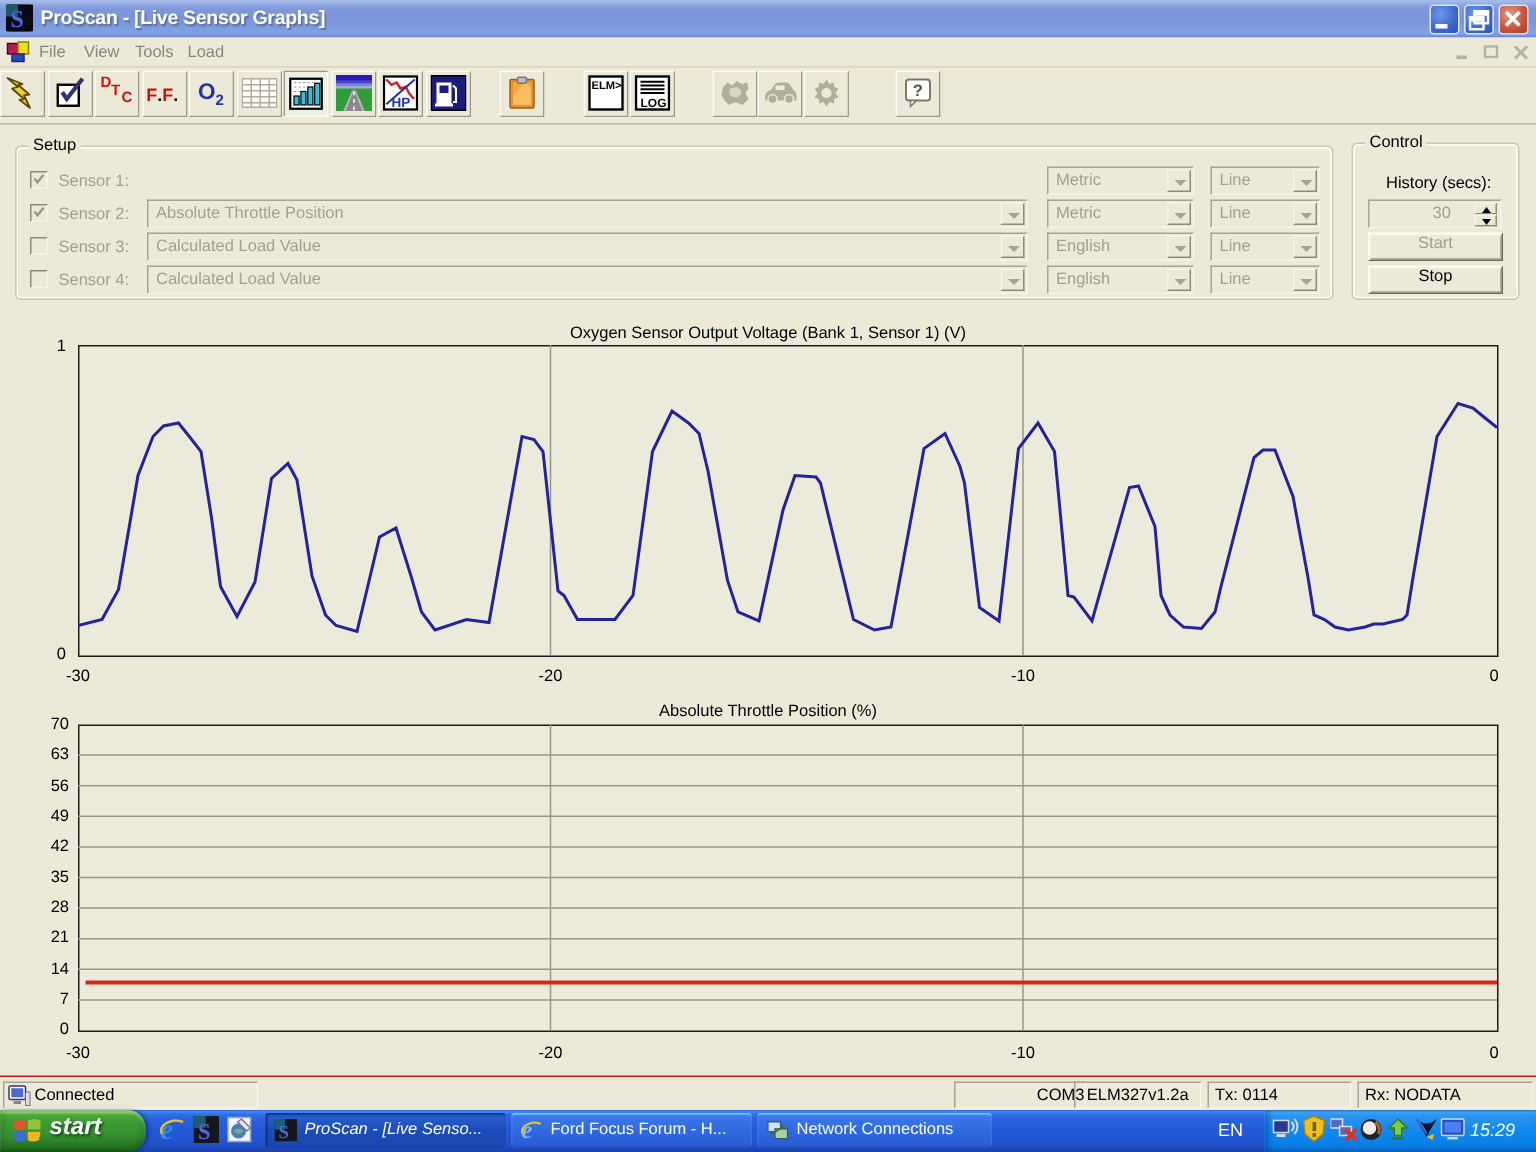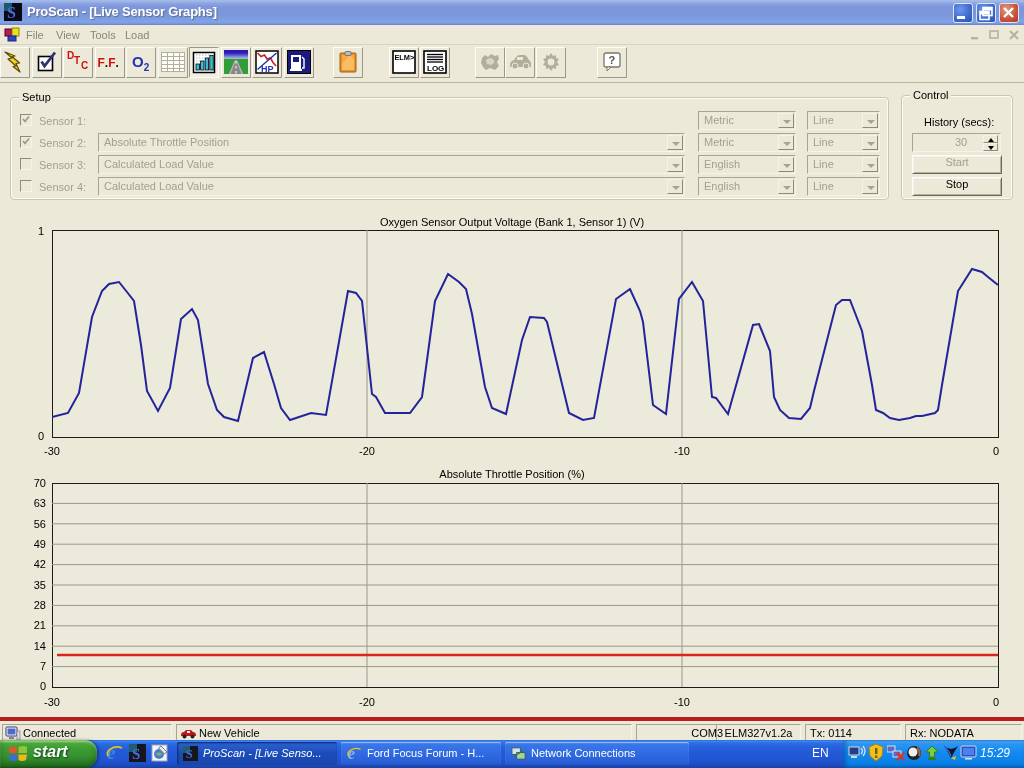--- a/index.html
+++ b/index.html
@@ -40,21 +40,21 @@
 .chk { position:absolute; width:12px; height:12px; background:#ece9d8; border:1px solid; border-color:#8f8b7c #f6f4ea #f6f4ea #8f8b7c; }
 .btn3d { position:absolute; background:#ece9d8; border:1px solid; border-color:#fdfcf8 #6c685c #6c685c #fdfcf8; box-shadow:inset 1px 1px 0 #f5f3e8, inset -1px -1px 0 #b5b1a0; text-align:center; }
 
 
 .plot { position:absolute; border:1px solid #1c1c1c; background:#eceadb; }
 .gtitle { position:absolute; width:100%; text-align:center; color:#000; font-size:11px; }
 .ylab { position:absolute; text-align:right; color:#000; }
 .xlab { position:absolute; color:#000; }
 
 
-#statusbar { left:0; top:717px; width:1024px; height:23px; background:#ece9d8; border-top:4px solid #b91c1c; }
+#statusbar { left:0; top:717px; width:1024px; height:23px; background:#ece9d8; border-top:1px solid #b91c1c; }
 .spanel { position:absolute; top:3px; height:18px; border:1px solid; border-color:#a8a494 #f6f4ea #f6f4ea #a8a494; color:#000; }
 
 
 #taskbar { left:0; top:740px; width:1024px; height:28px;
   background:linear-gradient(180deg,#245edb 0%,#3f8cf3 4%,#2f71e7 9%,#2863dd 22%,#245ad8 40%,#2258d6 60%,#1f4fc8 85%,#1941a5 100%); }
 .taskbtn { position:absolute; top:2px; height:23px; border-radius:2px; color:#fff; font-size:11px; }
 </style>
 </head>
 <body>
 
@@ -369,29 +369,20 @@
 <div class="abs" id="statusbar">
   <div class="spanel" style="left:2px; width:170px;">
       <svg style="position:absolute;left:2px;top:1px;" width="16" height="15" viewBox="0 0 16 15">
         <rect x="1" y="1" width="11" height="9" rx="1" fill="#fff" stroke="#336"></rect>
         <rect x="2.5" y="2.5" width="8" height="6" fill="#4a6ad0"></rect>
         <rect x="4" y="11" width="5" height="2" fill="#888"></rect>
         <rect x="12" y="5" width="3" height="9" fill="#ddd" stroke="#667" stroke-width="0.6"></rect>
       </svg>
       <span style="position:absolute;left:20px;top:2px;">Connected</span>
     </div>
-  <div class="spanel" style="left:176px; width:456px;">
-      <svg style="position:absolute;left:3px;top:4px;" width="17" height="10" viewBox="0 0 17 10">
-        <path d="M1 6 Q1 3 4 3 L6 1 L11 1 L13 3 Q16 3 16 6 L16 7 L1 7 Z" fill="#c01818"></path>
-        <circle cx="4.5" cy="7.5" r="2" fill="#222"></circle>
-        <circle cx="12.5" cy="7.5" r="2" fill="#222"></circle>
-        <rect x="7" y="2" width="3" height="2" fill="#eef"></rect>
-      </svg>
-      <span style="position:absolute;left:22px;top:2px;">New Vehicle</span>
-    </div>
   <div class="spanel" style="left:636px; width:88px; text-align:right;"><span style="position:relative;top:2px;">COM3</span></div>
   <div class="spanel" style="left:716px; width:85px; text-align:center;"><span style="position:relative;top:2px;">ELM327v1.2a</span></div>
   <div class="spanel" style="left:805px; width:96px;">
       <span style="position:absolute;left:4px;top:2px;">Tx: 0114</span>
     </div>
   <div class="spanel" style="left:905px; width:117px;">
       <span style="position:absolute;left:4px;top:2px;">Rx: NODATA</span>
     </div>
 </div>
 
@@ -433,21 +424,21 @@
       </svg>
     <span class="abs" style="left:26px; top:5px;font-style:italic;">ProScan - [Live Senso...</span>
   </div>
   <div class="taskbtn" style="left:341px; width:160px; background:linear-gradient(180deg,#4a89f0 0%,#3a77e8 10%,#2f68e0 55%,#2a60d8 85%,#2456c8 100%); box-shadow:inset 0 1px 1px rgba(255,255,255,0.45);">
     <svg class="abs" style="left:5px; top:3px;" width="17" height="17" viewBox="0 0 20 20">
         <text x="2" y="16" font-size="19" font-weight="bold" fill="#8ab6f0" font-family="Liberation Serif" font-style="italic">e</text>
         <path d="M3 13 Q1 9 5.5 6 Q11 2.5 17 5" fill="none" stroke="#e8c020" stroke-width="1.7"></path>
       </svg>
     <span class="abs" style="left:26px; top:5px;">Ford Focus Forum - H...</span>
   </div>
-  <div class="taskbtn" style="left:505px; width:184px; background:linear-gradient(180deg,#4a89f0 0%,#3a77e8 10%,#2f68e0 55%,#2a60d8 85%,#2456c8 100%); box-shadow:inset 0 1px 1px rgba(255,255,255,0.45);">
+  <div class="taskbtn" style="left:505px; width:156px; background:linear-gradient(180deg,#4a89f0 0%,#3a77e8 10%,#2f68e0 55%,#2a60d8 85%,#2456c8 100%); box-shadow:inset 0 1px 1px rgba(255,255,255,0.45);">
     <svg class="abs" style="left:6px; top:4px;" width="15" height="15" viewBox="0 0 16 16">
         <rect x="1" y="2" width="9" height="7" fill="#cfe3f5" stroke="#456"></rect>
         <rect x="6" y="7" width="9" height="7" fill="#9fd39f" stroke="#456"></rect>
         <path d="M3 11 Q8 8 13 5" stroke="#2a7a2a" stroke-width="1.2" fill="none"></path>
       </svg>
     <span class="abs" style="left:26px; top:5px;">Network Connections</span>
   </div>
 
   <span class="abs" style="left:812px; top:6px; color:#fff; font-size:12px;">EN</span>
 

